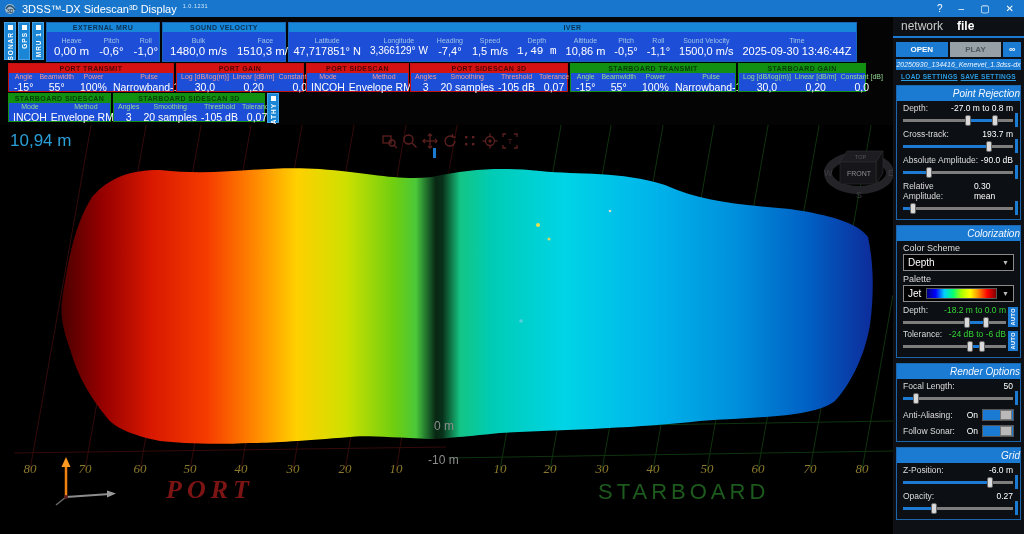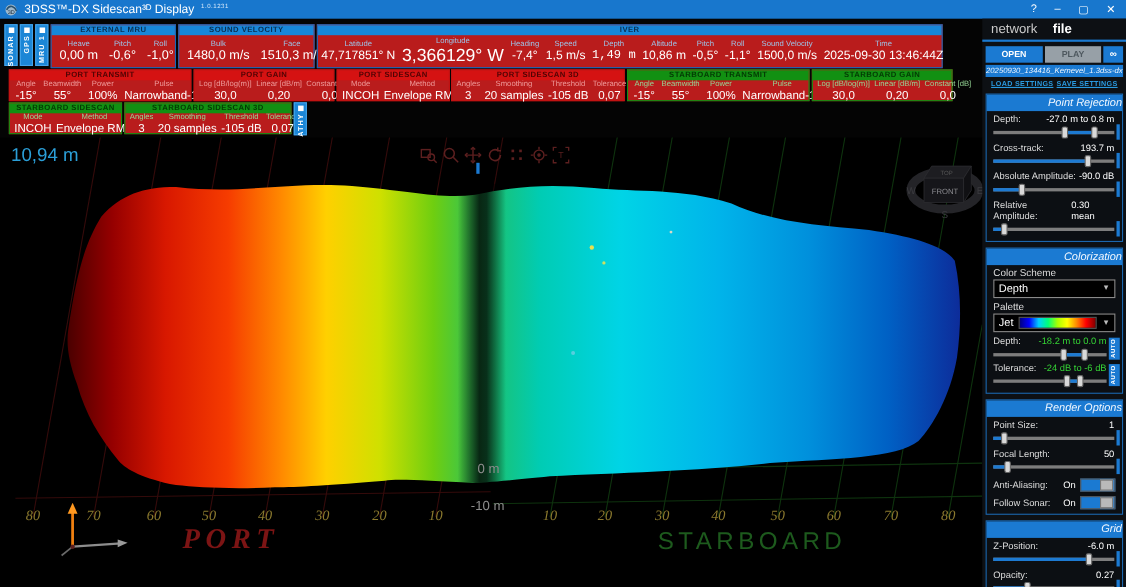--- a/index.html
+++ b/index.html
@@ -7,21 +7,21 @@
        font-family:"Liberation Sans",sans-serif;-webkit-font-smoothing:antialiased;}
   
   .titlebar{position:absolute;left:0;top:0;width:1024px;height:17px;background:#1877cd;
             display:flex;align-items:center;color:#fff;}
   .titlebar .logo{margin:0 5px 0 4px;display:flex;}
   .titlebar .ttl{font-size:11px;}
   .titlebar .ver{font-size:5.5px;color:#d6e9fb;margin-left:6px;margin-top:-5px;letter-spacing:.5px;}
   .winbtns{margin-left:auto;display:flex;align-items:center;gap:16px;margin-right:10px;font-size:10px;}
   .winbtns span{cursor:default;}
   
-  .panel{position:absolute;display:flex;flex-direction:column;background:#b91c1c;}
+  .panel{position:absolute;display:flex;flex-direction:column;background:#1d4ed8;}
   .ph{font-size:7px;font-weight:bold;text-align:center;height:9px;line-height:9px;letter-spacing:.4px;}
   .pb{display:flex;flex:1;justify-content:space-around;align-items:center;padding:0 2px;}
   .fld{display:flex;flex-direction:column;align-items:center;justify-content:center;padding:0 5px;white-space:nowrap;}
   .fl{font-size:7px;}
   .fv{font-size:11.5px;color:#fff;margin-top:1px;}
   .bluep{border:1px solid #1966b8;}  .bluep .ph{background:#1787d9;color:#0a2f52;}  .bluep .fl{color:#9dc4e8;}
   .redp{border:1px solid #c41212;}   .redp .ph{background:#d51212;color:#500404;}   .redp .fl{color:#f09a9a;}
   .greenp{border:1px solid #129012;} .greenp .ph{background:#129012;color:#043b04;} .greenp .fl{color:#95d695;}
   .vtab{position:absolute;width:12px;background:#1b86d6;border:1px solid #44a4ea;display:flex;
         flex-direction:column;align-items:center;padding-top:2px;box-sizing:border-box;cursor:pointer;}
@@ -152,21 +152,21 @@
 
   <div class="panel bluep" style="left:288px;top:22px;width:567px;height:38px;">
     <div class="ph">IVER</div>
     <div class="pb" style="padding:0;">
       <div class="fld" style="padding:0 3px;">
           <span class="fl">Latitude</span>
           <span class="fv" style="font-size:11px;">47,717851° N</span>
         </div>
       <div class="fld" style="padding:0 3px;">
           <span class="fl">Longitude</span>
-          <span class="fv" style="font-size:16px;">3,366129° W</span>
+          <span class="fv" style="font-size:10px;">3,366129° W</span>
         </div>
       <div class="fld" style="padding:0 3px;">
           <span class="fl">Heading</span>
           <span class="fv" style="font-size:11px;">-7,4°</span>
         </div>
       <div class="fld" style="padding:0 3px;">
           <span class="fl">Speed</span>
           <span class="fv" style="font-size:11px;">1,5 m/s</span>
         </div>
       <div class="fld" style="padding:0 3px;">
@@ -656,34 +656,20 @@
             <span>AUTO</span>
           </div>
       </div>
     </div>
 
     <div class="sec">
       <div class="sechead">Render Options</div>
       <div class="srow">
         <div class="srmain">
           <div class="sline">
-              <span>Point Size:</span>
-              <span class="sval">1</span>
-            </div>
-          <div class="slider">
-              <div class="track"></div>
-              <div class="fill" style="left:0%;width:9%;"></div>
-              <div class="handle" style="left:9%;"></div>
-            </div>
-        </div>
-        <div class="rowmark"></div>
-      </div>
-      <div class="srow">
-        <div class="srmain">
-          <div class="sline">
               <span>Focal Length:</span>
               <span class="sval">50</span>
             </div>
           <div class="slider">
               <div class="track"></div>
               <div class="fill" style="left:0%;width:12%;"></div>
               <div class="handle" style="left:12%;"></div>
             </div>
         </div>
         <div class="rowmark"></div>

